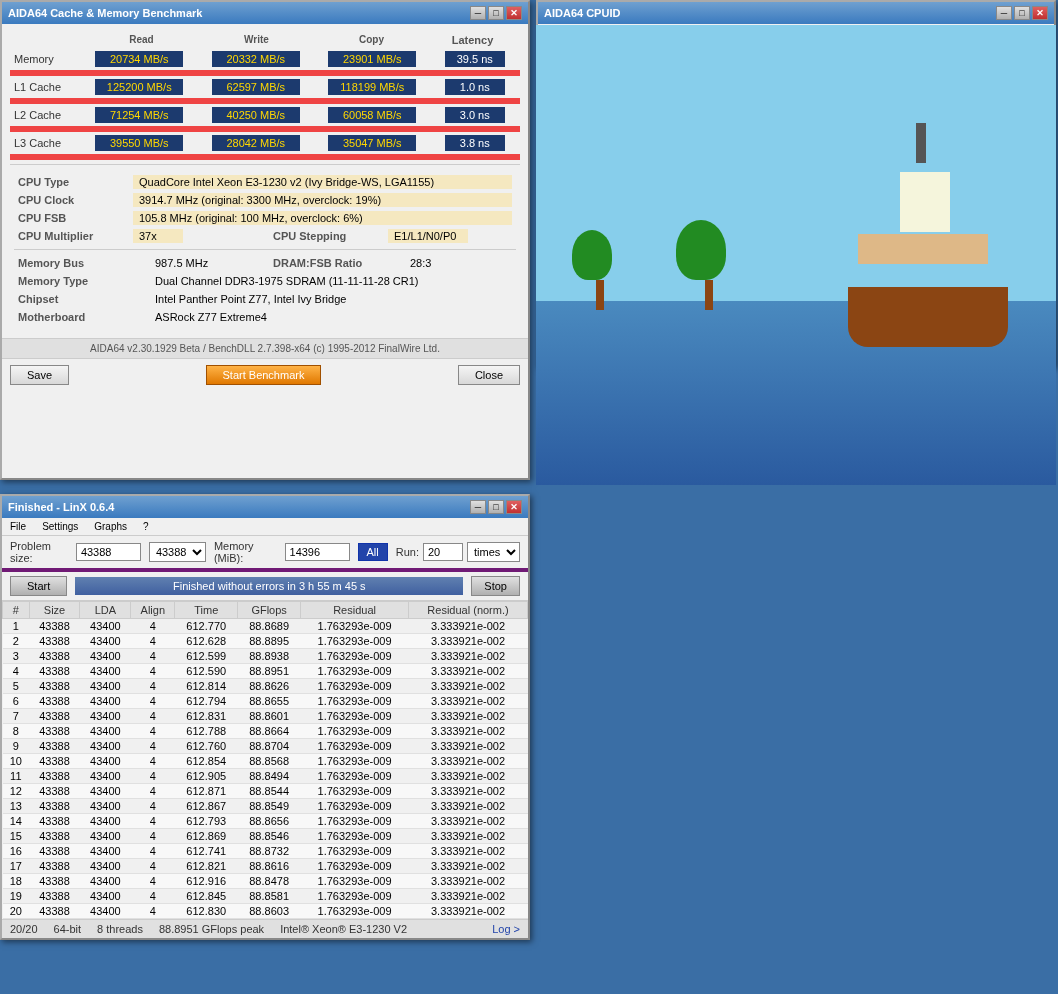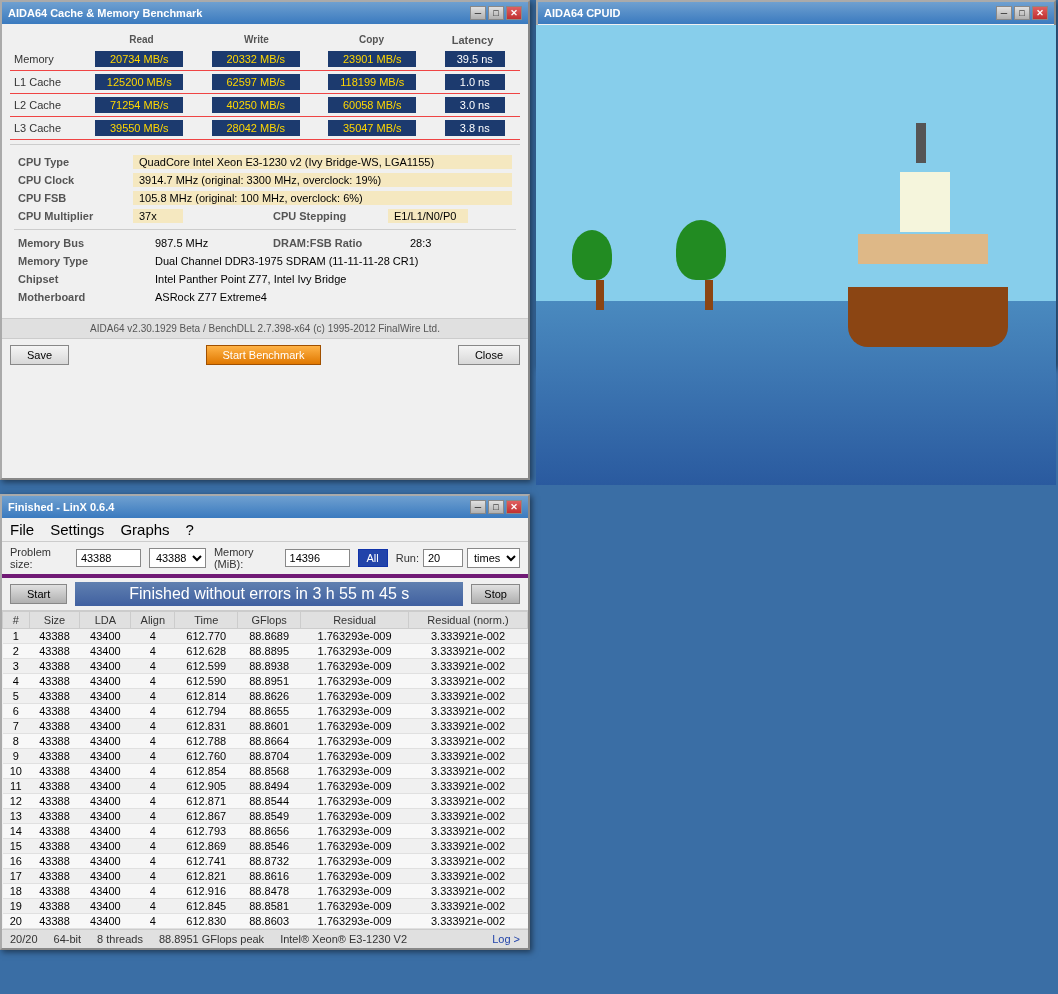--- a/index.html
+++ b/index.html
@@ -285,21 +285,21 @@
 
     .linx-menubar {
       display: flex;
       background: #f0f0f0;
       border-bottom: 1px solid #ccc;
       padding: 2px 4px;
       gap: 8px;
     }
 
     .linx-menu-item {
-      font-size: 15px;
+      font-size: 10px;
       cursor: pointer;
       padding: 1px 4px;
     }
 
     .linx-toolbar {
       display: flex;
       align-items: center;
       padding: 4px 8px;
       gap: 8px;
       background: #f0f0f0;
@@ -346,21 +346,21 @@
       font-size: 11px;
       cursor: pointer;
     }
 
     .status-bar-linx {
       flex: 1;
       background: linear-gradient(to bottom, #6080b0, #4060a0);
       color: white;
       padding: 3px 16px;
       text-align: center;
-      font-size: 16px;
+      font-size: 11px;
     }
 
     .btn-stop {
       background: linear-gradient(to bottom, #e0e0e0, #b0b0b0);
       border: 1px solid #888;
       padding: 3px 12px;
       font-size: 11px;
       cursor: pointer;
     }
 
@@ -496,21 +496,21 @@
       padding: 2px 6px;
       min-width: 60px;
       text-align: center;
       font-size: 11px;
     }
 
     .bench-row {
       display: flex;
       align-items: center;
       padding: 3px 4px;
-      border-bottom: 1px solid #ef4444;
+      border-bottom: 6px solid #ef4444;
     }
 
     .bench-row-label {
       width: 70px;
       color: #333;
       font-size: 11px;
     }
 
     .bench-row-vals {
       display: flex;

